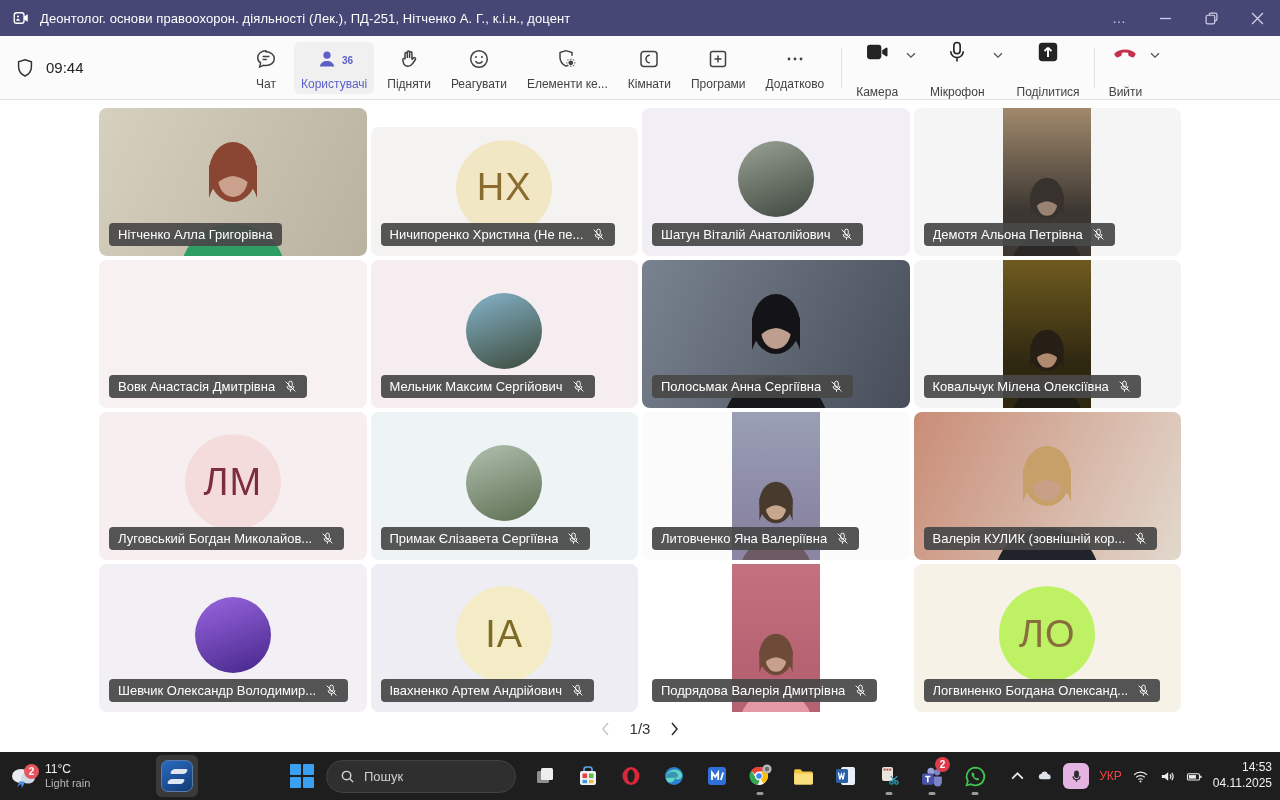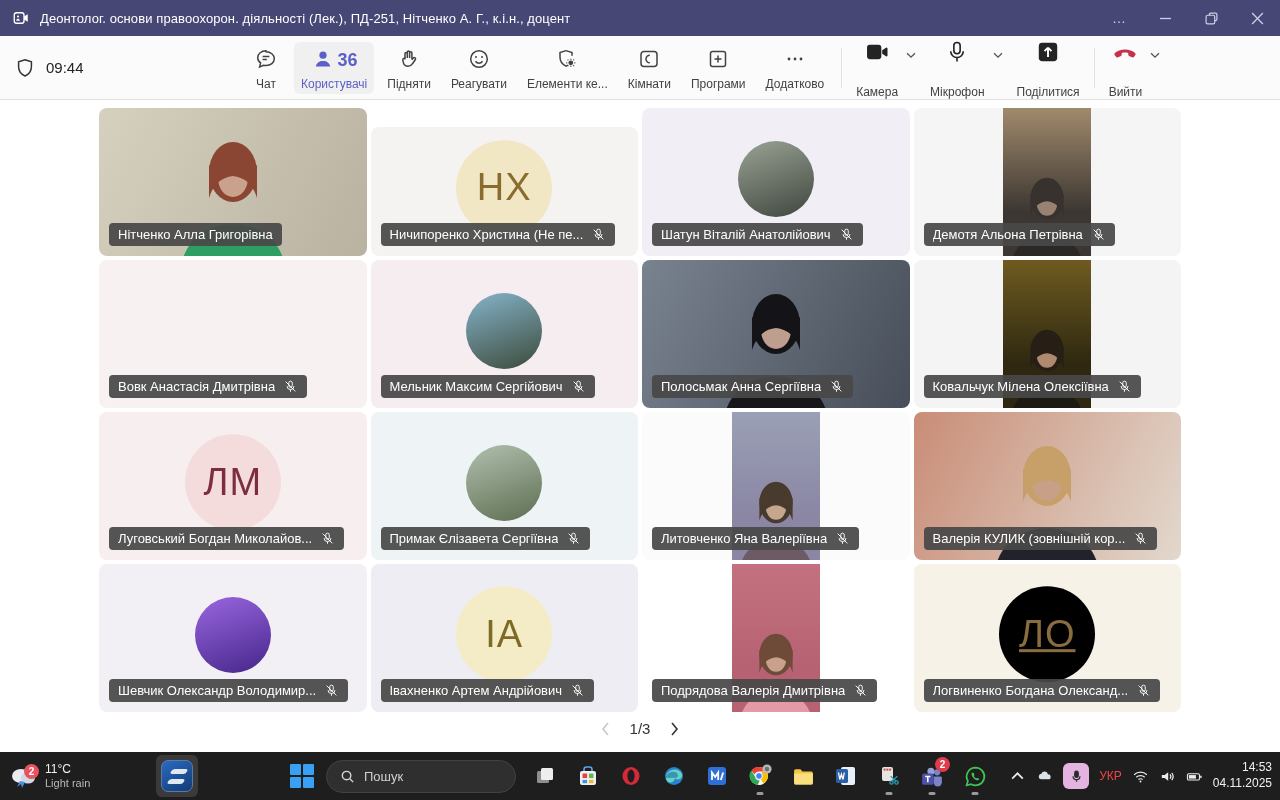--- a/index.html
+++ b/index.html
@@ -23,21 +23,21 @@
   .tb-left svg { width:22px; height:22px; color:#333; }
   .tb-timer { font-size:15px; color:#242424; }
   .tb-center { display:flex; align-items:flex-start; gap:6px; }
   .tbtn { display:flex; flex-direction:column; align-items:center; gap:2px;
     padding:5px 7px 3px; border-radius:6px; color:#424242; min-width:44px; cursor:default; }
   .tbtn svg { width:24px; height:24px; }
   .tbtn .lbl { font-size:12px; white-space:nowrap; }
   .tbtn.active { background:#f0f0f0; color:#5b5fc7; }
   .tbtn.active .lbl { color:#5b5fc7; }
   .pplwrap { position:relative; display:flex; align-items:center; gap:3px; }
-  .badge36 { font-size:18px; font-weight:bold; color:#5b5fc7; }
+  .badge36 { font-size:10px; font-weight:bold; color:#5b5fc7; }
   .tb-div { width:1px; height:40px; background:#e0e0e0; margin:0 10px; }
   .devgrp { display:flex; align-items:flex-start; }
   .devbtn { display:flex; flex-direction:column; align-items:center; gap:16px; color:#424242;
     padding:5px 4px 3px; cursor:default; }
   .devbtn svg.main { width:26px; height:26px; color:#242424; }
   .devbtn .lbl { font-size:12px; white-space:nowrap; }
   .chev { width:14px; height:14px; color:#555; margin:14px 8px 0 2px; }
   .leave svg.main { color:#c4314b; }
 
   
@@ -473,21 +473,21 @@
           <span class="nm">Подрядова Валерія Дмитрівна</span>
           <span style="display: inline-flex;">
             <svg viewBox="0 0 24 24" fill="none" stroke="#fff" stroke-width="1.5">
               <rect x="9.2" y="3.4" width="5.6" height="10" rx="2.8"></rect>
               <path d="M6.5 11.4a5.5 5.5 0 0 0 11 0M12 17v3.4M4.2 4.2l15.6 15.6"></path>
             </svg>
           </span>
         </div>
       </div>
       <div class="tile" style="background: rgb(246, 242, 231);">
-        <div class="init-circle" style="background: #000000; color: rgb(138, 109, 62); text-decoration: underline;">
+        <div class="init-circle" style="background: #bef264; color: rgb(138, 109, 62);">
           <span>ЛО</span>
         </div>
         <div class="pill">
           <span class="nm">Логвиненко Богдана Олександ...</span>
           <span style="display: inline-flex;">
             <svg viewBox="0 0 24 24" fill="none" stroke="#fff" stroke-width="1.5">
               <rect x="9.2" y="3.4" width="5.6" height="10" rx="2.8"></rect>
               <path d="M6.5 11.4a5.5 5.5 0 0 0 11 0M12 17v3.4M4.2 4.2l15.6 15.6"></path>
             </svg>
           </span>

